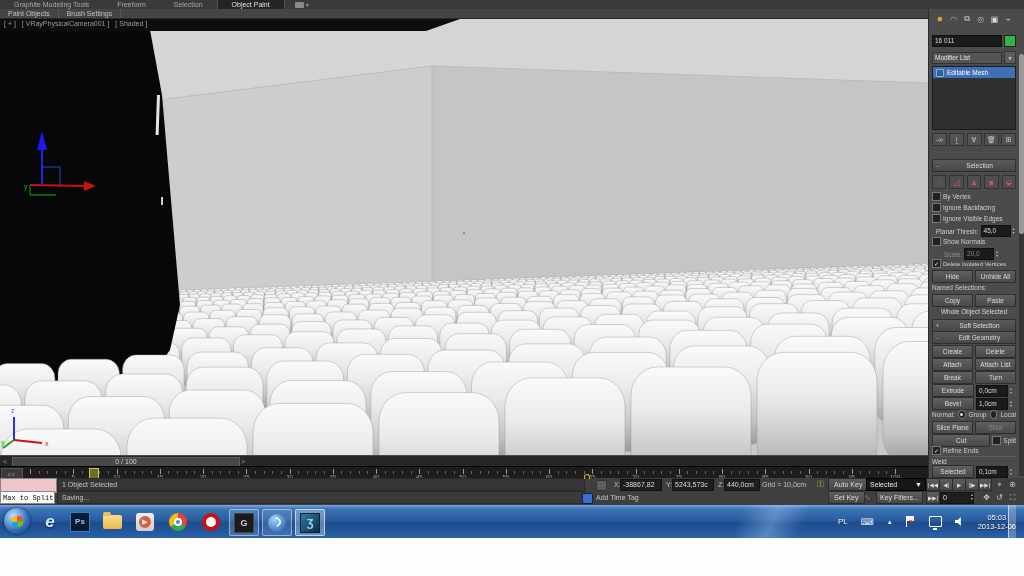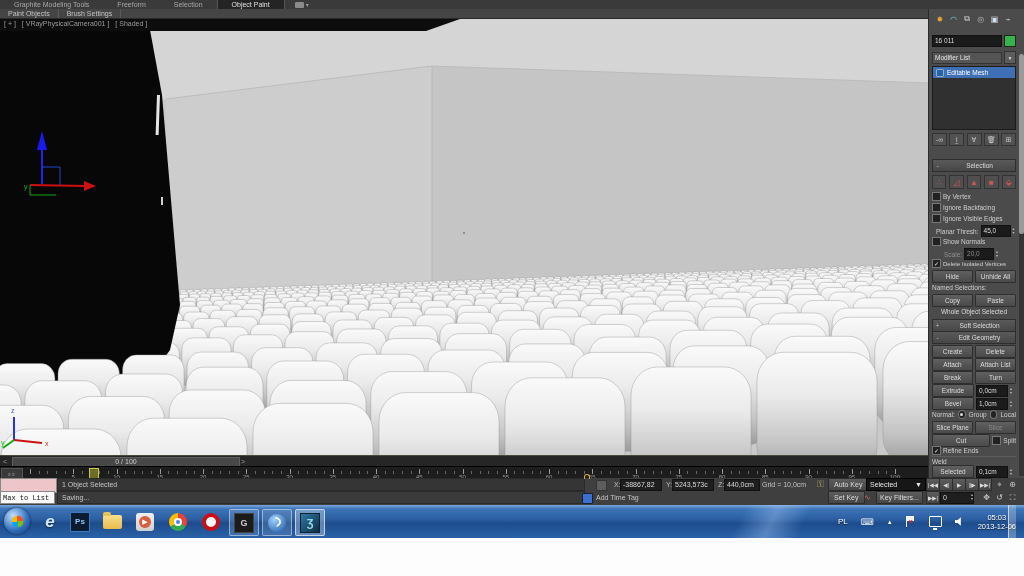--- a/index.html
+++ b/index.html
@@ -1082,21 +1082,21 @@
       <span class="tlabel" style="left: 678.75px;">75</span>
       <span class="tlabel" style="left: 722px;">80</span>
       <span class="tlabel" style="left: 765.25px;">85</span>
       <span class="tlabel" style="left: 808.5px;">90</span>
       <span class="tlabel" style="left: 851.75px;">95</span>
       <span class="tlabel" style="left: 895px;">100</span>
     </div>
 
   <div class="status">
     <div class="listener-pink"></div>
-    <div class="listener-white">Max to List</div>
+    <div class="listener-white">Max to Split</div>
     <div class="srow" style="top:0;">
       <span class="sfield" style="position:absolute;left:57px;width:518px;">1 Object Selected</span>
       <span style="position:absolute;left:582px;top:0px;"><span class="padlock"></span></span>
       <span class="tinyicon" style="position:absolute;left:596px;top:2px;background:#5d5d5d;border:1px solid #333;"></span>
       <span class="coordlab" style="position:absolute;left:610px;">X:</span>
       <span class="cfield" style="position:absolute;left:620px;width:36px;">-38867,82</span>
       <span class="coordlab" style="position:absolute;left:662px;">Y:</span>
       <span class="cfield" style="position:absolute;left:672px;width:36px;">5243,573c</span>
       <span class="coordlab" style="position:absolute;left:714px;">Z:</span>
       <span class="cfield" style="position:absolute;left:724px;width:30px;">440,0cm</span>

